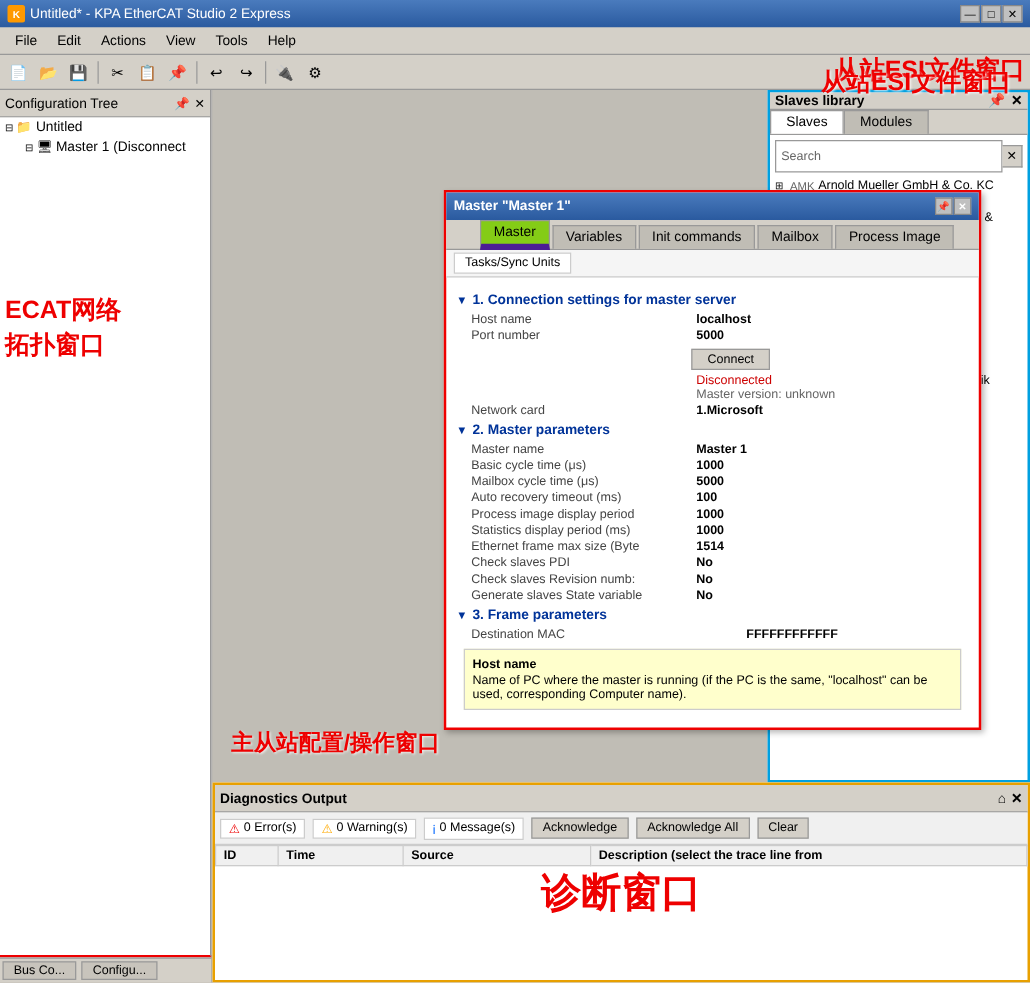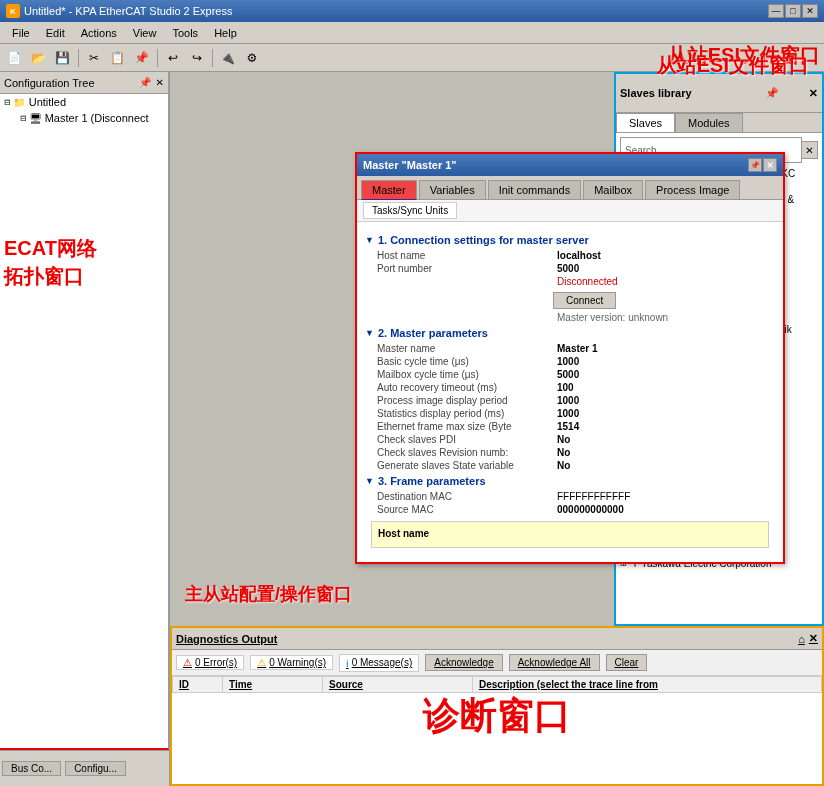--- a/index.html
+++ b/index.html
@@ -34,55 +34,55 @@
     .diag-table th { background: #f0f0f0; border: 1px solid #ccc; padding: 2px 6px; font-size: 10px; text-align: left; }
     
     
     .master-window { position: absolute; left: 185px; top: 80px; width: 430px; background: white; border: 2px solid #e00; box-shadow: 2px 2px 5px rgba(0,0,0,0.3); z-index: 10; }
     .win-title { height: 22px; background: linear-gradient(to bottom, #4a7bbd, #2a5a9f); color: white; display: flex; align-items: center; padding: 0 6px; font-size: 11px; font-weight: bold; }
     .win-title-text { flex: 1; }
     .win-controls { display: flex; gap: 1px; }
     .win-btn { width: 14px; height: 14px; background: #c0c0c0; border: 1px solid #888; font-size: 8px; display: flex; align-items: center; justify-content: center; cursor: pointer; }
     .tab-bar { height: 24px; background: #d4d0c8; display: flex; align-items: flex-end; padding: 0 4px; border-bottom: 1px solid #999; }
     .tab { padding: 3px 10px; background: #c0bdb5; border: 1px solid #999; border-bottom: none; cursor: pointer; font-size: 11px; margin-right: 2px; }
-    .tab.active { background: #ef4444; border-bottom: 1px solid #4c1d95; margin-bottom: -1px; }
+    .tab.active { background: #84cc16; border-bottom: 5px solid #4c1d95; margin-bottom: -1px; margin-left: 23px; }
     .sub-tab-bar { height: 22px; display: flex; align-items: center; padding: 0 6px; border-bottom: 1px solid #ccc; background: #f5f5f5; }
     .sub-tab { padding: 2px 8px; font-size: 10px; cursor: pointer; border: 1px solid transparent; }
     .sub-tab.active { border: 1px solid #ccc; background: white; }
     .content-area { padding: 8px; overflow: auto; }
     .section-header { font-weight: bold; font-size: 11px; color: #003399; margin: 4px 0; display: flex; align-items: center; gap: 4px; }
     .section-expand { font-size: 9px; cursor: pointer; }
     .form-row { display: flex; align-items: center; margin: 2px 0; padding: 0 12px; }
     .form-label { width: 180px; color: #444; font-size: 10px; }
     .form-value { font-size: 10px; font-weight: bold; color: #000; }
     .connect-btn { padding: 2px 12px; background: #d4d0c8; border: 1px solid #999; cursor: pointer; font-size: 10px; margin: 2px 0 2px 192px; }
     .tooltip-box { background: #ffffcc; border: 1px solid #ccc; padding: 6px; margin: 6px; font-size: 10px; }
     .tooltip-title { font-weight: bold; font-size: 10px; margin-bottom: 2px; }
     
     
     .slaves-panel { position: absolute; right: 0; top: 52px; width: 210px; background: white; border: 2px solid #00a0e0; }
-    .slaves-header { height: 39px; background: #d4d0c8; display: flex; align-items: center; padding: 0 4px; font-size: 11px; font-weight: bold; border-bottom: 1px solid #999; gap: 26px; }
+    .slaves-header { height: 14px; background: #d4d0c8; display: flex; align-items: center; padding: 0 4px; font-size: 11px; font-weight: bold; border-bottom: 1px solid #999; }
     .slaves-tabs { display: flex; border-bottom: 1px solid #999; background: #d4d0c8; }
     .slaves-tab { padding: 3px 12px; font-size: 11px; cursor: pointer; background: #c0bdb5; border: 1px solid #999; border-bottom: none; }
     .slaves-tab.active { background: white; }
     .search-box { margin: 4px; display: flex; align-items: center; }
     .search-input { flex: 1; height: 18px; border: 1px solid #999; padding: 12px 4px; font-size: 10px; color: #666; }
     .search-clear { width: 16px; height: 18px; background: #d4d0c8; border: 1px solid #999; border-left: none; cursor: pointer; font-size: 10px; display: flex; align-items: center; justify-content: center; }
     .slaves-list { overflow-y: auto; height: 430px; }
     .slave-item { display: flex; align-items: center; padding: 1px 4px; font-size: 10px; cursor: pointer; }
     .slave-expand { width: 12px; font-size: 8px; cursor: pointer; }
     .small-tab { padding: 1px 8px; font-size: 10px; background: #c8c4bc; border: 1px solid #999; cursor: pointer; margin: 2px; }
     
     
     .app-wrapper { width: 824px; height: 786px; overflow: hidden; position: relative; }
     .content-wrapper { display: flex; height: calc(786px - 22px - 22px - 28px); }
     .left-side { width: 170px; display: flex; flex-direction: column; border-right: 1px solid #999; }
     .center-right { flex: 1; display: flex; flex-direction: column; }
     .center-top { flex: 1; background: #c0bdb5; position: relative; }
-    .diag-bottom { height: 150px; background: white; border-top: 2px solid #e8a000; border-left: 2px solid #e8a000; border-right: 2px solid #e8a000; text-decoration: underline; }
+    .diag-bottom { height: 150px; background: white; border-top: 2px solid #e8a000; border-left: 2px solid #e8a000; border-right: 2px solid #e8a000; }
     
     .config-tree-panel { flex: 1; background: white; overflow: auto; }
     .left-bottom-tabs { height: 28px; background: #d4d0c8; border-top: 1px solid #999; display: flex; align-items: center; }
   </style>
 </head>
 <body>
 
 <div class="app-wrapper">
 
   <div class="title-bar">
@@ -139,21 +139,21 @@
           <div class="tree-item" style="padding-left:20px;">
             <span class="tree-expand">⊟</span>
             <span class="tree-icon">🖥</span>
             <span>Master 1 (Disconnect</span>
           </div>
         </div>
 
         <div style="position:absolute; left:0; top:230px; font-size:20px; font-weight:bold; color:#e00; line-height:1.4; padding:4px; pointer-events:none; z-index:5;">ECAT网络<br>拓扑窗口</div>
       </div>
 
-      <div class="left-bottom-tabs" style="height:36px; background:#d4d0c8; border-top:1px solid #999; display:flex; align-items:center;">
+      <div class="left-bottom-tabs" style="height:20px; background:#d4d0c8; border-top:1px solid #999; display:flex; align-items:center;">
         <div class="small-tab">Bus Co...</div>
         <div class="small-tab">Configu...</div>
       </div>
     </div>
 
     <div class="center-right">
 
       <div class="center-top" style="position:relative; background:#c0bdb5; flex:1;">
 
         <div class="master-window">
@@ -181,25 +181,29 @@
               <span>1. Connection settings for master server</span>
             </div>
             <div class="form-row">
               <span class="form-label">Host name</span>
               <span class="form-value">localhost</span>
             </div>
             <div class="form-row">
               <span class="form-label">Port number</span>
               <span class="form-value">5000</span>
             </div>
-            <div style="color:#cc0000; font-size:10px; padding-left:192px;">Disconnected</div>
             <div style="margin:3px 0 1px 8px;">
               <button class="connect-btn" style="margin-left:180px; padding:2px 12px; font-size:10px;">Connect</button>
             </div>
+            <div style="color:#cc0000; font-size:10px; padding-left:192px;">Disconnected</div>
             <div style="color:#666; font-size:10px; padding-left:192px;">Master version: unknown</div>
+            <div class="form-row">
+              <span class="form-label">Network card</span>
+              <span class="form-value">1.Microsoft</span>
+            </div>
 
             <div class="section-header" style="margin-top:4px;">
               <span class="section-expand">▼</span>
               <span>2. Master parameters</span>
             </div>
             <div class="form-row">
               <span class="form-label">Master name</span>
               <span class="form-value">Master 1</span>
             </div>
             <div class="form-row">
@@ -238,29 +242,26 @@
               <span class="form-label">Generate slaves State variable</span>
               <span class="form-value">No</span>
             </div>
 
             <div class="section-header" style="margin-top:4px;">
               <span class="section-expand">▼</span>
               <span>3. Frame parameters</span>
             </div>
             <div class="form-row">
               <span class="form-label">Destination MAC</span>
-              <span class="form-value" style="font-weight:normal;">FFFFFFFFFFFF</span>
-            </div>
-            <div class="form-row">
-              <span class="form-label">Source MAC</span>
-              <span class="form-value" style="font-weight:bold;">000000000000</span>
+              <span class="form-value" style="font-weight:bold;margin-left:40px;">FFFFFFFFFFFF</span>
             </div>
 
             <div class="tooltip-box">
               <div class="tooltip-title">Host name</div>
+              <div>Name of PC where the master is running (if the PC is the same, "localhost" can be used, corresponding Computer name).</div>
             </div>
           </div>
         </div>
 
         <div style="position:absolute; left:15px; bottom:20px; font-size:18px; font-weight:bold; color:#e00; pointer-events:none; z-index:30; text-shadow:1px 1px 2px rgba(255,255,255,0.8);">主从站配置/操作窗口</div>
 
         <div class="slaves-panel" style="position:absolute; right:0; top:0; width:210px; background:white; border:2px solid #00a0e0; height:100%;">
 
           <div style="position:absolute; right:2px; top:-32px; font-size:20px; font-weight:bold; color:#e00; pointer-events:none; z-index:50; white-space:nowrap;">从站ESI文件窗口</div>
           <div class="slaves-header">
@@ -466,21 +467,21 @@
               <th style="width:50px;">ID</th>
               <th style="width:100px;">Time</th>
               <th style="width:150px;">Source</th>
               <th>Description (select the trace line from</th>
             </tr>
           </thead>
           <tbody>
           </tbody>
         </table>
 
-        <div style="position:absolute; left:50%; top:50%; transform:translate(-50%,-30%); font-size:37px; font-weight:bold; color:#e00; pointer-events:none; white-space:nowrap;">诊断窗口</div>
+        <div style="position:absolute; left:50%; top:50%; transform:translate(-50%,-30%); font-size:32px; font-weight:bold; color:#e00; pointer-events:none; white-space:nowrap;">诊断窗口</div>
       </div>
 
     </div>
   </div>
 
   <div style="position:absolute; right:15px; top:52px; font-size:20px; font-weight:bold; color:#e00; pointer-events:none; z-index:100; white-space:nowrap; text-shadow:1px 1px 2px rgba(255,255,255,0.9);">从站ESI文件窗口</div>
 
 </div>
 
 </body></html>

